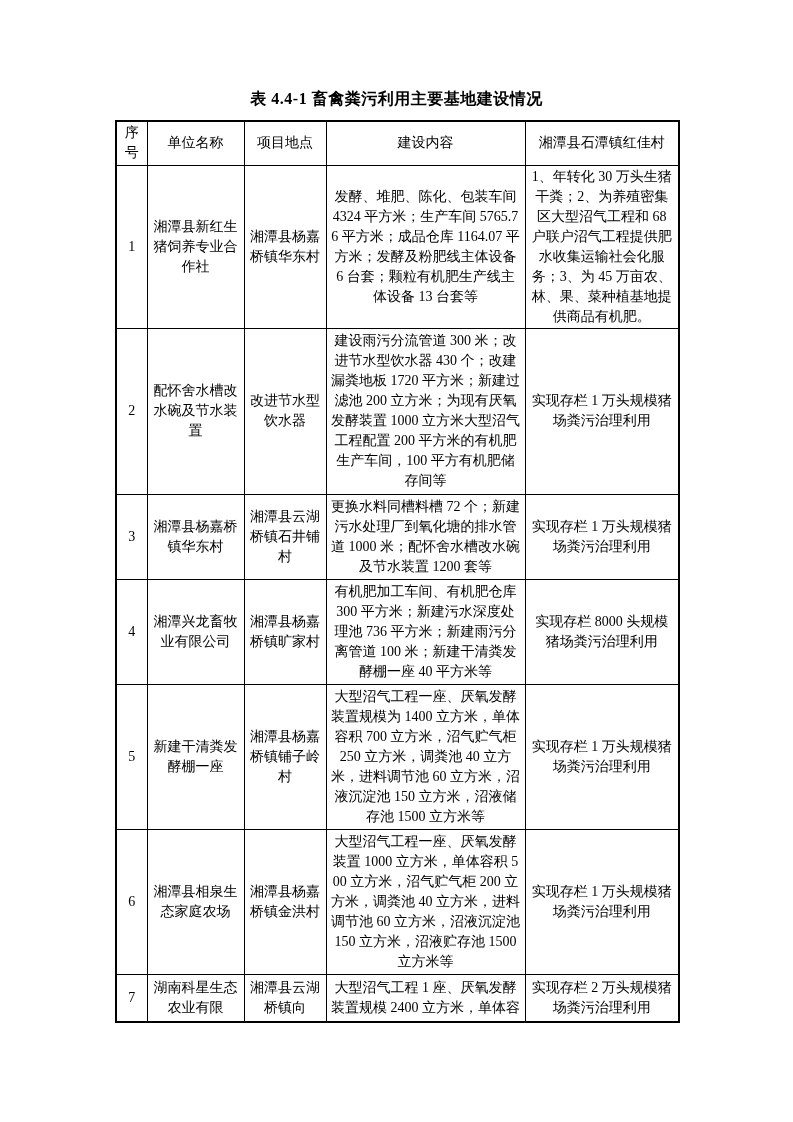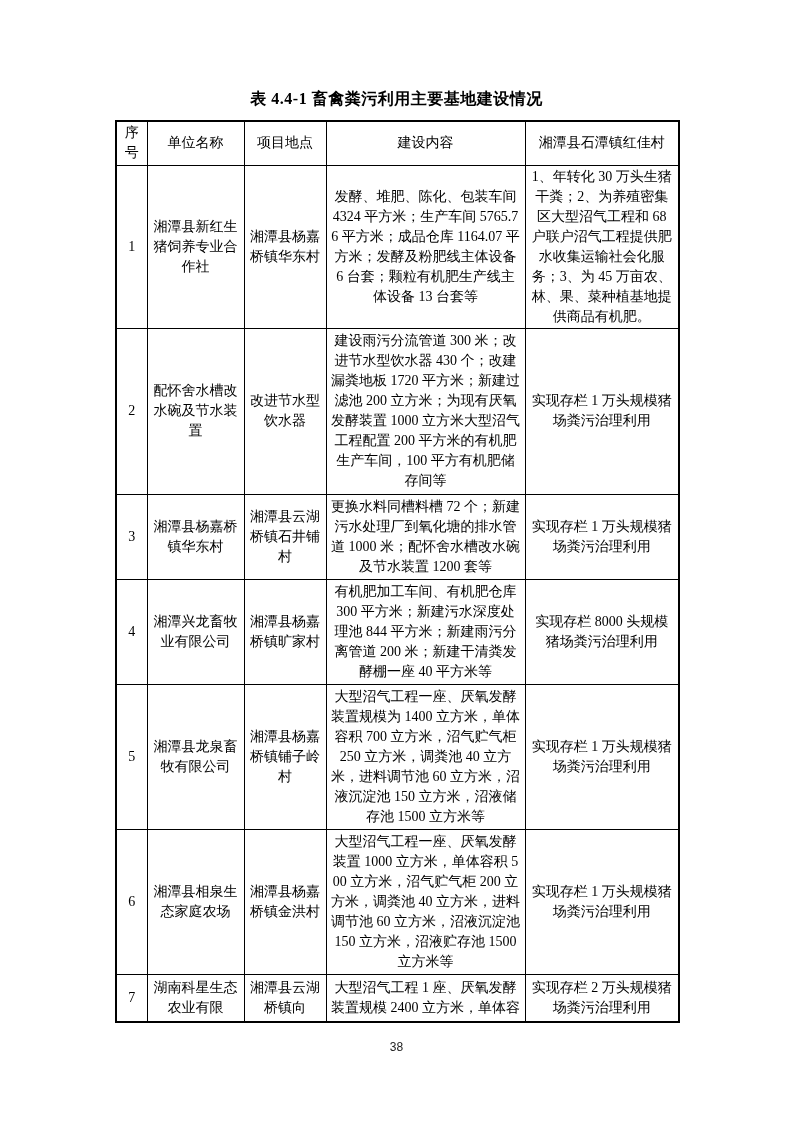--- a/index.html
+++ b/index.html
@@ -125,26 +125,26 @@
         <td class="c-no">3</td>
         <td class="c-unit">湘潭县杨嘉桥镇华东村</td>
         <td class="c-loc">湘潭县云湖桥镇石井铺村</td>
         <td class="c-con">更换水料同槽料槽 72 个；新建污水处理厂到氧化塘的排水管道 1000 米；配怀舍水槽改水碗及节水装置 1200 套等</td>
         <td class="c-cap">实现存栏 1 万头规模猪场粪污治理利用</td>
       </tr>
       <tr class="r4">
         <td class="c-no">4</td>
         <td class="c-unit">湘潭兴龙畜牧业有限公司</td>
         <td class="c-loc">湘潭县杨嘉桥镇旷家村</td>
-        <td class="c-con">有机肥加工车间、有机肥仓库 300 平方米；新建污水深度处理池 844 平方米；新建雨污分离管道 200 米；新建干清粪发酵棚一座 40 平方米等</td>
+        <td class="c-con">有机肥加工车间、有机肥仓库 300 平方米；新建污水深度处理池 736 平方米；新建雨污分离管道 100 米；新建干清粪发酵棚一座 40 平方米等</td>
         <td class="c-cap">实现存栏 8000 头规模猪场粪污治理利用</td>
       </tr>
       <tr class="r5">
         <td class="c-no">5</td>
-        <td class="c-unit">湘潭县龙泉畜牧有限公司</td>
+        <td class="c-unit">新建干清粪发酵棚一座</td>
         <td class="c-loc">湘潭县杨嘉桥镇铺子岭村</td>
         <td class="c-con">大型沼气工程一座、厌氧发酵装置规模为 1400 立方米，单体容积 700 立方米，沼气贮气柜 250 立方米，调粪池 40 立方米，进料调节池 60 立方米，沼液沉淀池 150 立方米，沼液储存池 1500 立方米等</td>
         <td class="c-cap">实现存栏 1 万头规模猪场粪污治理利用</td>
       </tr>
       <tr class="r6">
         <td class="c-no">6</td>
         <td class="c-unit">湘潭县相泉生态家庭农场</td>
         <td class="c-loc">湘潭县杨嘉桥镇金洪村</td>
         <td class="c-con">大型沼气工程一座、厌氧发酵装置 1000 立方米，单体容积 500 立方米，沼气贮气柜 200 立方米，调粪池 40 立方米，进料调节池 60 立方米，沼液沉淀池 150 立方米，沼液贮存池 1500 立方米等</td>
         <td class="c-cap">实现存栏 1 万头规模猪场粪污治理利用</td>
@@ -152,15 +152,14 @@
       <tr class="r7">
         <td class="c-no">7</td>
         <td class="c-unit">湖南科星生态农业有限</td>
         <td class="c-loc">湘潭县云湖桥镇向</td>
         <td class="c-con">大型沼气工程 1 座、厌氧发酵装置规模 2400 立方米，单体容</td>
         <td class="c-cap">实现存栏 2 万头规模猪场粪污治理利用</td>
       </tr>
     </tbody>
   </table>
 
-  <div class="page-number">38</div>
 
 </div>
 
 </body></html>

